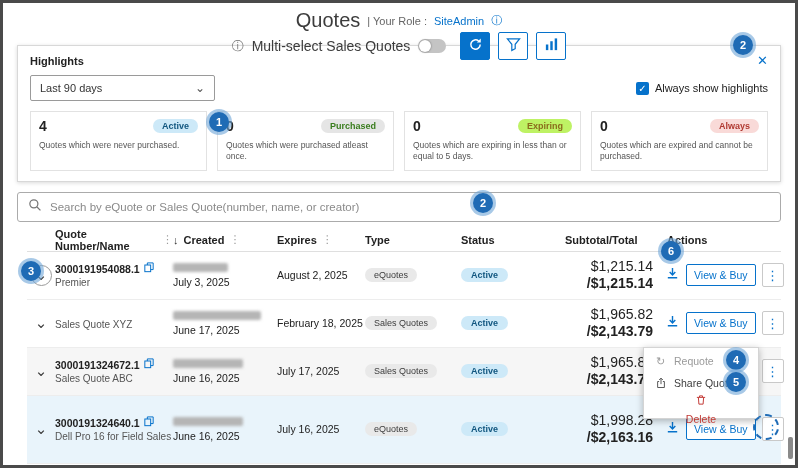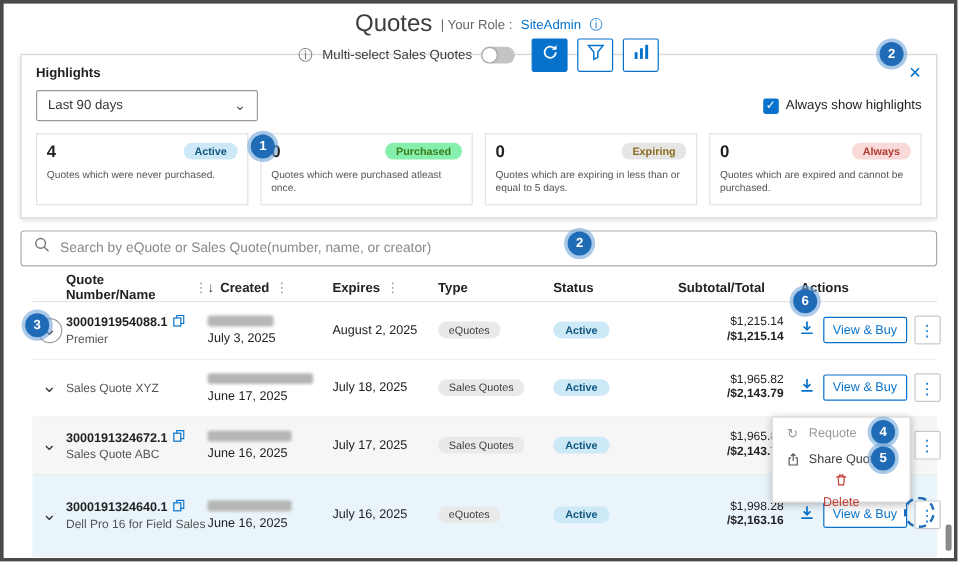--- a/index.html
+++ b/index.html
@@ -9,21 +9,21 @@
 
   
   .topbar { display:flex; align-items:center; justify-content:space-between; padding:6px 14px; height:40px;flex-direction:column; }
   .title-group { display:flex; align-items:center; gap:7px; }
   .page-title { font-size:20px; color:#3c3c3c; font-weight:400; }
   .role-text { font-size:11px; color:#666; }
   .role-link { font-size:11px; color:#0672CB; }
   .info-glyph { font-size:11px; color:#0672CB; }
   .info-glyph.gray { color:#707070; font-size:12px; }
   .topbar-right { display:flex; align-items:center; gap:8px; }
-  .ms-label { font-size:11px; color:#3c3c3c; }
+  .ms-label { font-size:14px; color:#3c3c3c; }
   .toggle { width:28px; height:14px; border-radius:7px; background:#c4c4c4; position:relative; cursor:pointer; margin-right:6px; }
   .toggle .knob { position:absolute; left:1px; top:1px; width:12px; height:12px; border-radius:50%; background:#fff; box-shadow:0 0 2px rgba(0,0,0,.5); }
   .icon-btn { width:30px; height:28px; border:1px solid #0672CB; border-radius:2px; background:#fff; display:flex; align-items:center; justify-content:center; cursor:pointer; }
   .icon-btn.solid { background:#0672CB; }
 
   
   .highlights { margin:2px 14px 0; border:1px solid #d8d8d8; box-shadow:0 1px 4px rgba(0,0,0,.15); padding:8px 12px 10px; background:#fff; }
   .hl-top { display:flex; justify-content:space-between; align-items:center; }
   .hl-title { font-size:11px; font-weight:bold; color:#222; }
   .hl-close { color:#0672CB; font-size:13px; cursor:pointer; line-height:1; }
@@ -32,22 +32,22 @@
   .select-caret { color:#555; font-size:12px; line-height:0.5; }
   .chk-row { display:flex; align-items:center; gap:6px; }
   .checkbox { width:13px; height:13px; background:#0672CB; border-radius:2px; color:#fff; font-size:10px; display:flex; align-items:center; justify-content:center; cursor:pointer; }
   .chk-label { font-size:11px; color:#222; }
   .cards { display:flex; gap:10px; margin-top:10px; }
   .card { flex:1; border:1px solid #e2e2e2; padding:6px 8px 7px; background:#fff; min-height:52px; }
   .card-top { display:flex; justify-content:space-between; align-items:center; }
   .card-count { font-size:14px; font-weight:bold; color:#222; }
   .badge { font-size:9px; font-weight:bold; padding:2px 9px; border-radius:9px; white-space:nowrap; }
   .badge.b0 { background:#CDE9F8; color:#11567F; }
-  .badge.b1 { background:#86efac; color:#3A7D1E; }
-  .badge.b2 { background:#e5e5e5; color:#8A6D1C;text-align:right; }
+  .badge.b1 { background:#e5e5e5; color:#3A7D1E; }
+  .badge.b2 { background:#bef264; color:#8A6D1C;text-align:right; }
   .badge.b3 { background:#F9DAD8; color:#B03A32; }
   .card-desc { font-size:8.5px; color:#555; margin-top:6px; line-height:1.35; }
 
   
   .searchbar { margin:10px 14px 0; height:30px; border:1px solid #ababab; border-radius:3px; display:flex; align-items:center; gap:8px; padding:0 10px; background:#fff; }
   .search-input { border:none; outline:none; flex:1; font-size:11.5px; color:#333; font-family:"Liberation Sans",sans-serif; background:transparent; }
   .search-input::placeholder { color:#8a8a8a; }
 
   
   .table { margin:6px 14px 0 24px; font-size:11px; }
@@ -64,21 +64,21 @@
   .chev-cell { display:flex; justify-content:center; }
   .chev { color:#3a3a3a; font-size:15px; line-height:10px; cursor:pointer; }
   .chev-ring { width:21px; height:21px; border:1.5px solid #9a9a9a; border-radius:50%; display:flex; align-items:center; justify-content:center; }
   .q-number { font-weight:bold; color:#222; font-size:10.5px; display:flex; align-items:center; gap:4px; }
   .q-name { color:#555; font-size:10px; margin-top:2px; }
   .created-cell { font-size:10.5px; color:#222; }
   .blur-strip { height:9px; border-radius:2px; background:#b5b5b5; filter:blur(1.5px); margin-bottom:4px; }
   .date-text { font-size:10.5px; color:#222; }
   .pill-type { background:#e9e9e9; color:#3c3c3c; font-size:9px; padding:2px 9px; border-radius:9px; display:inline-block; white-space:nowrap; }
   .pill-status { background:#CDE9F8; color:#11567F; font-weight:bold; font-size:9px; padding:2px 10px; border-radius:9px; display:inline-block; }
-  .subtotal-cell { text-align:right; padding-right:4px; font-size:10px; color:#222; line-height:1.25; }
+  .subtotal-cell { text-align:right; padding-right:4px; font-size:14px; color:#222; line-height:1.25; }
   .subtotal-cell .tot { font-weight:bold; }
   .actions-cell { display:flex; align-items:center; gap:6px; padding-left:8px; }
   .dl-btn { background:none; border:none; cursor:pointer; display:flex; padding:0; }
   .btn-viewbuy { border:1px solid #0672CB; color:#0672CB; background:#fff; font-size:10.5px; padding:4px 7px; border-radius:2px; white-space:nowrap; cursor:pointer; font-family:"Liberation Sans",sans-serif; }
   .btn-kebab { width:22px; height:24px; border:1px solid #c9c9c9; border-radius:2px; color:#0672CB; background:#fff; font-size:13px; display:flex; align-items:center; justify-content:center; cursor:pointer; }
 
   
   .ctx-menu { position:absolute; left:640px; top:344px; width:116px; background:#fff; border:1px solid #d4d4d4; box-shadow:0 2px 7px rgba(0,0,0,.28); z-index:40; padding:2px 0; }
   .ctx-item { height:22px; display:flex; align-items:center; gap:7px; padding:0 10px; font-size:10.5px; cursor:pointer; }
   .ctx-item.disabled { color:#9a9a9a; }
@@ -265,21 +265,21 @@
       <div class="chev-cell">
           <span class="chev">⌄</span>
         </div>
       <div>
         <div class="q-name">Sales Quote XYZ</div>
       </div>
       <div class="created-cell">
           <div class="blur-strip" style="width:88px"></div>
           <div class="date-text">June 17, 2025</div>
         </div>
-      <div class="date-text">July 18, 2025</div>
+      <div class="date-text">February 18, 2025</div>
       <div><span class="pill-type">Sales Quotes</span></div>
       <div><span class="pill-status">Active</span></div>
       <div class="subtotal-cell">
           <div>$1,965.82</div>
           <div class="tot">/$2,143.79</div>
         </div>
       <div class="actions-cell">
         <button class="dl-btn">
             <span><svg width="15" height="15" viewBox="0 0 16 16">
                 <path d="M8 2v7M5 6.5 8 9.5l3-3M3 12.5h10" fill="none" stroke="#0672CB" stroke-width="1.5"></path>

